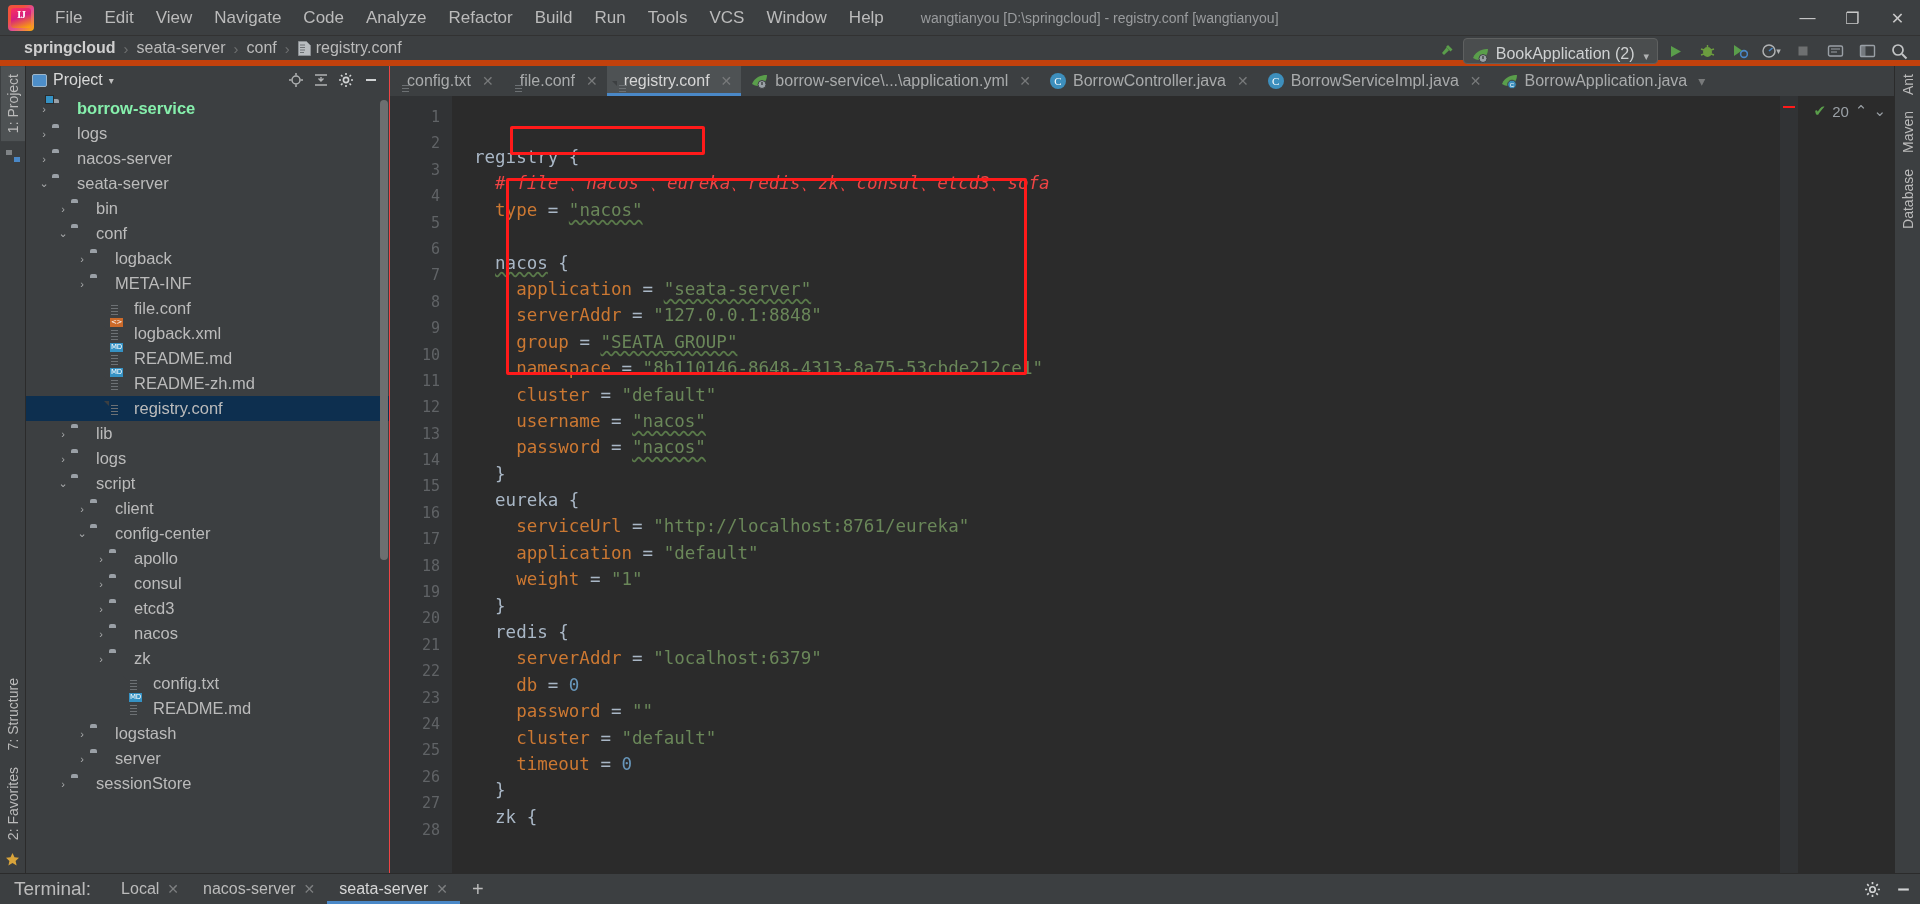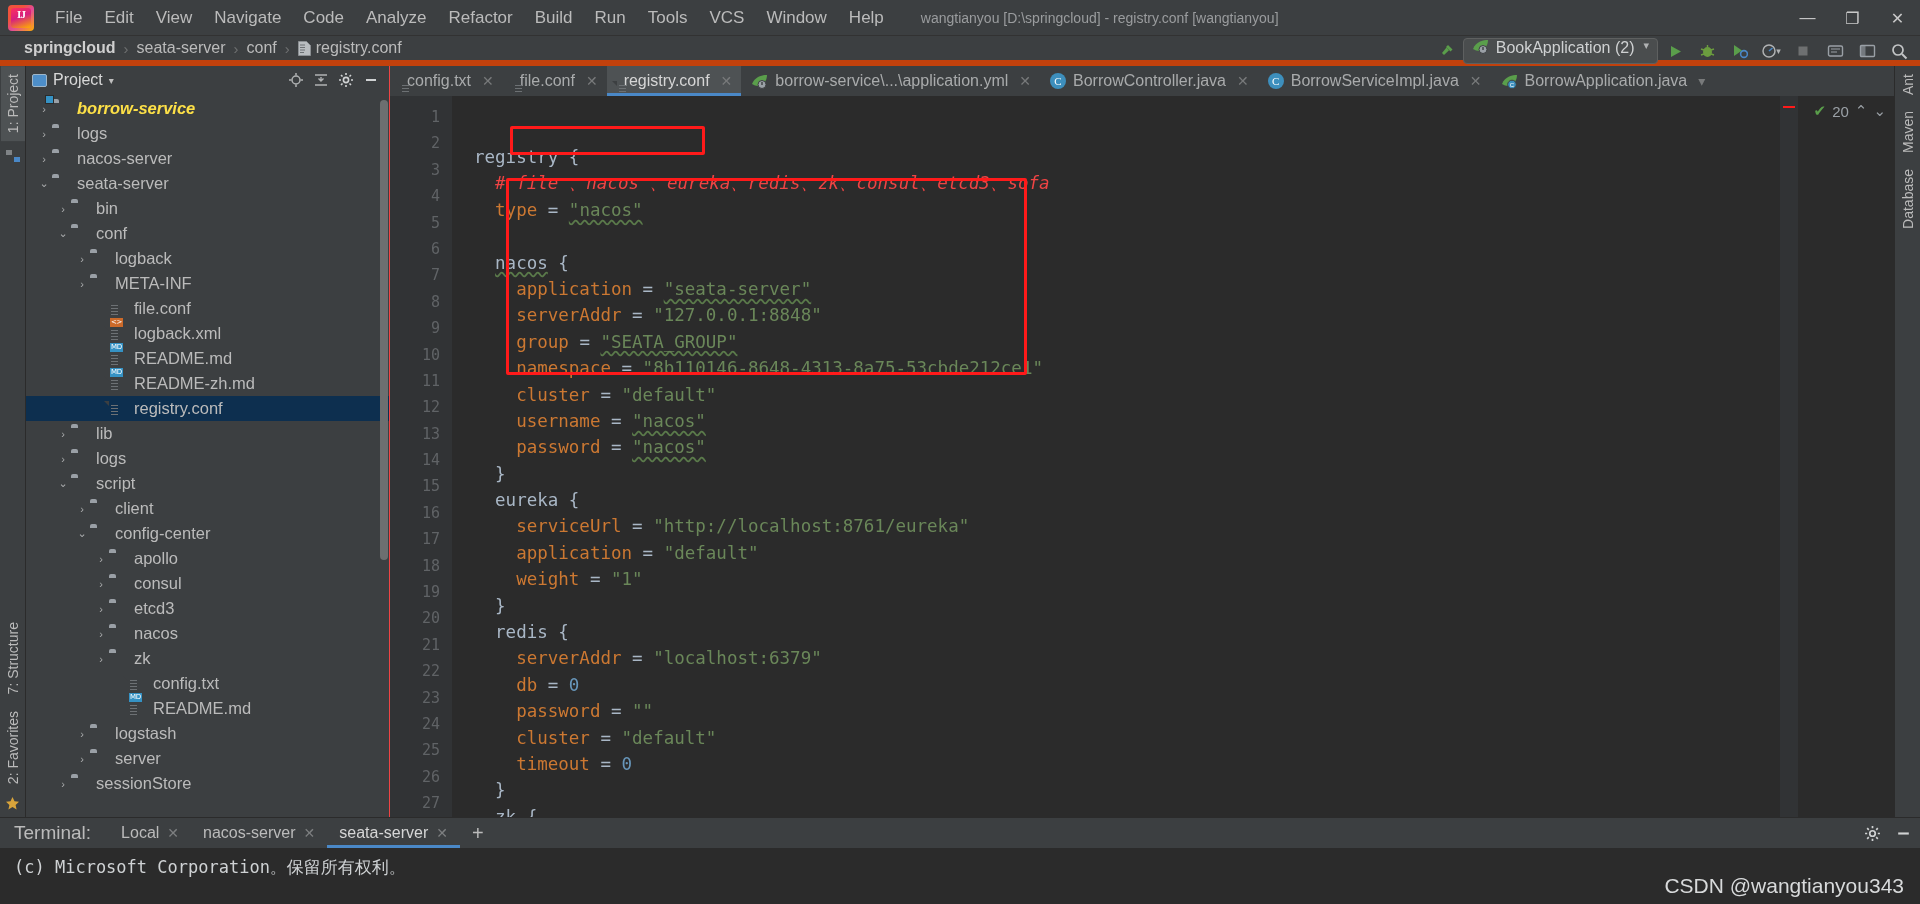--- a/index.html
+++ b/index.html
@@ -38,21 +38,21 @@
     height:30px; background:#3c3f41; display:flex; align-items:center;
     padding-left:24px; flex:none; position:relative; border-bottom:6px solid #c2410c;
   }
   .crumb { display:flex; align-items:center; color:#bbbbbb; font-size:16px; }
   .crumb.bold { font-weight:bold; color:#cfcfcf; }
   .crumb-sep { color:#6e7071; margin:0 8px; font-size:15px; }
   .crumb .fico { margin-right:5px; display:inline-block; }
   .navbar-right { position:absolute; right:6px; top:0; height:30px; display:flex; align-items:center; gap:2px;}
   .tb-btn { width:30px; height:26px; display:flex; align-items:center; justify-content:center; border-radius:3px;}
   .runcfg {
-    display:flex; align-items:flex-start; height:26px; padding:0 8px; gap:7px;
+    display:flex; align-items:flex-end; height:26px; padding:0 8px; gap:7px;
     border:1px solid #5e6060; border-radius:4px; background:#4a4d4e; color:#cfd1d2; font-size:16px;
     white-space:nowrap;
   }
   .runcfg .caret { color:#b0b2b3; font-size:11px; margin-left:2px;}
 
   
   .main { flex:1; display:flex; min-height:0; }
 
   
   .leftstrip {
@@ -82,21 +82,21 @@
   .proj-icon { width:15px; height:13px; background:#4d8ec9; border:1px solid #9fb6c9; border-radius:2px;}
   .proj-title { font-size:16px; color:#d8d8d8; }
   .proj-caret { color:#c0c0c0; font-size:10px; }
   .proj-head-right { margin-left:auto; display:flex; gap:9px; align-items:center; padding-right:4px;}
   .tree { flex:1; overflow:hidden; padding-top:2px; position:relative;}
   .row {
     height:25px; display:flex; align-items:center; white-space:nowrap;
     font-size:16.5px; color:#bbbbbb; padding-right:6px;
   }
   .row.sel { background:#0d2f4f; }
-  .row.bold .lbl { font-weight:bold; color:#fde047;font-style:italic; }
+  .row.bold .lbl { font-weight:bold; color:#86efac; }
   .arrow { width:16px; text-align:center; color:#a9abac; font-size:11px; flex:none; }
   .arrow.none { visibility:hidden; }
   .ico { width:19px; height:16px; flex:none; margin-right:6px; position:relative; }
 
   
   .folder { width:17px; height:13px; background:#9aa0a6; border-radius:2px 2px 2px 2px; position:relative; top:1px;}
   .folder:before { content:""; position:absolute; left:0; top:-3px; width:7px; height:4px; background:#9aa0a6; border-radius:2px 2px 0 0;}
   .folder.mod:after{ content:""; position:absolute; right:-2px; bottom:-2px; width:7px; height:7px; background:#3592c4; border:1px solid #2b2b2b;}
   
   .fileic { width:14px; height:17px; background:#b9bdc0; position:relative; top:0px; border-radius:1px;}
@@ -632,19 +632,15 @@
               <path d="M8 1v2M8 13v2M1 8h2M13 8h2M3 3l1.5 1.5M11.5 11.5L13 13M13 3l-1.5 1.5M4.5 11.5L3 13" stroke="#d0d2d3" stroke-width="1.6"></path>
             </svg>
         </span>
         <span>
           <svg width="17" height="17" viewBox="0 0 16 16">
               <path d="M3 8h10" stroke="#d0d2d3" stroke-width="2"></path>
             </svg>
         </span>
       </div>
     </div>
-    <div class="term-body">
-      <div class="term-line">(c) Microsoft Corporation。保留所有权利。</div>
-      <div class="watermark">CSDN @wangtianyou343</div>
-    </div>
   </div>
 
 </div>
 
 </body></html>

